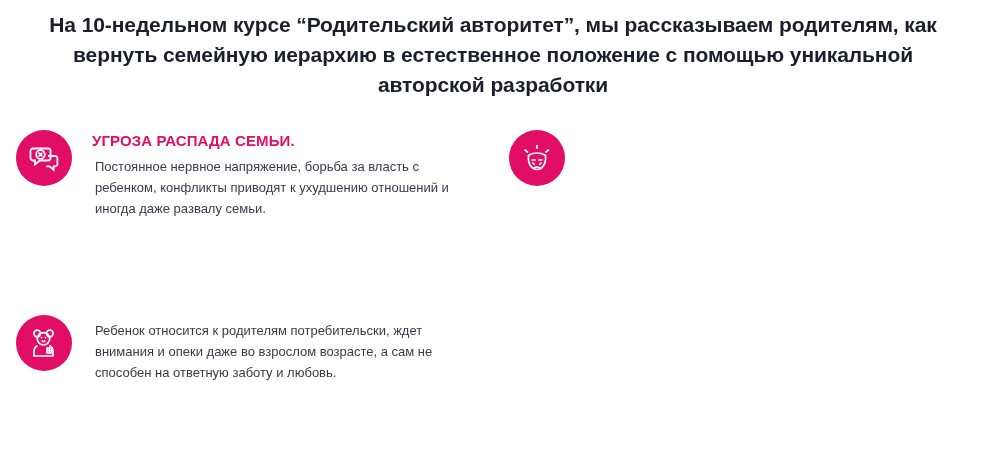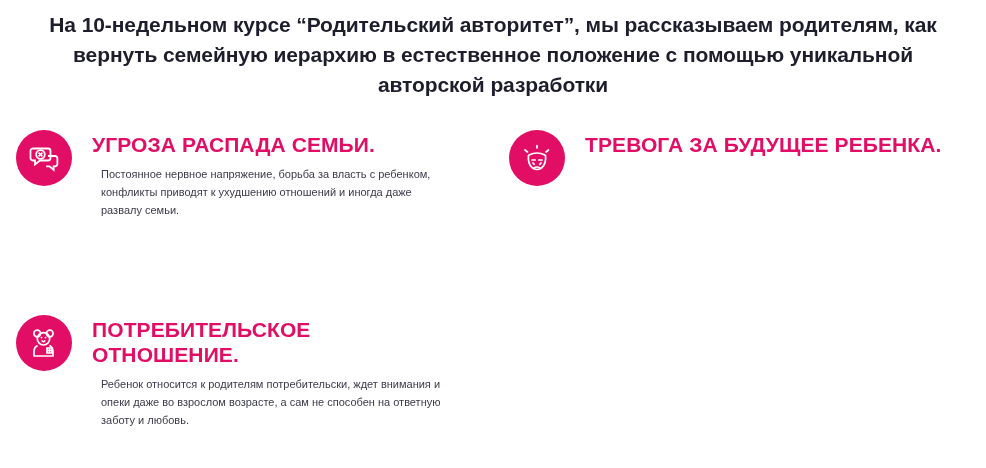--- a/index.html
+++ b/index.html
@@ -59,29 +59,29 @@
   }
   .icon-badge svg {
     display: block;
   }
   .card-body {
     flex: 1 1 auto;
     padding-top: 4px;
   }
   .card-title {
     margin: 0 0 6px 0;
-    font-size: 21px;
+    font-size: 15px;
     font-weight: bold;
     color: #e20d64;
     letter-spacing: 0.1px;
     line-height: 1.2;
   }
   .card-text {
-    margin: 9px;
-    font-size: 11px;
+    margin: 3px;
+    font-size: 13px;
     line-height: 1.62;
     color: #3a3a4a;
   }
 </style>
 </head>
 <body>
 
 <div class="page">
 
   <h1 class="headline">На 10-недельном курсе “Родительский авторитет”, мы рассказываем родителям, как вернуть семейную иерархию в естественное положение с помощью уникальной авторской разработки</h1>
@@ -109,38 +109,36 @@
         <svg width="32" height="32" viewBox="0 0 32 32" fill="none" stroke="#ffffff" stroke-width="1.7">
           <path d="M8 13 q8 -4 16 0" stroke-linecap="round"></path>
           <path d="M7.5 13 q-1 9 4 13 q4.5 3 9 0 q5 -4 4 -13" stroke-linejoin="round"></path>
           <path d="M11 18 h3.2 M17.8 18 h3.2" stroke-linecap="round"></path>
           <path d="M12 21 l1.2 1.4 M20 21 l-1.2 1.4" stroke-linecap="round"></path>
           <path d="M13 26 q3 -2 6 0" stroke-linecap="round"></path>
           <path d="M4 8 l2.5 2 M27.5 8 l-2.5 2 M16 3.5 v2.5" stroke-linecap="round"></path>
         </svg>
       </span>
       <div class="card-body">
-        <p class="card-title">ТРЕВОГА ЗА БУДУЩЕЕ РЕБЕНКА.</p>
       </div>
     </div>
 
     <div class="card">
       <span class="icon-badge">
         <svg width="30" height="32" viewBox="0 0 30 32" fill="none" stroke="#ffffff" stroke-width="1.7">
           <circle cx="8.2" cy="6.5" r="3.3"></circle>
           <circle cx="20.8" cy="6.5" r="3.3"></circle>
           <circle cx="14.5" cy="11.8" r="6.2"></circle>
           <circle cx="12.5" cy="10.6" r="0.9" fill="#ffffff" stroke="none"></circle>
           <circle cx="16.5" cy="10.6" r="0.9" fill="#ffffff" stroke="none"></circle>
           <path d="M13.2 14 q1.3 1.3 2.6 0" stroke-linecap="round"></path>
           <path d="M8.5 18.4 q-3.5 2 -3.5 6.2 V29 h19 v-4.4 q0 -4.2 -3.5 -6.2" stroke-linejoin="round"></path>
           <path d="M18 21 h5 v5 h-5 z"></path>
           <path d="M20.5 21 v5 M18 23.5 h5"></path>
         </svg>
       </span>
       <div class="card-body">
-        <p class="card-title">ПОТРЕБИТЕЛЬСКОЕ ОТНОШЕНИЕ.</p>
         <p class="card-text">Ребенок относится к родителям потребительски, ждет внимания и опеки даже во взрослом возрасте, а сам не способен на ответную заботу и любовь.</p>
       </div>
     </div>
 
   </div>
 </div>
 
 </body></html>

